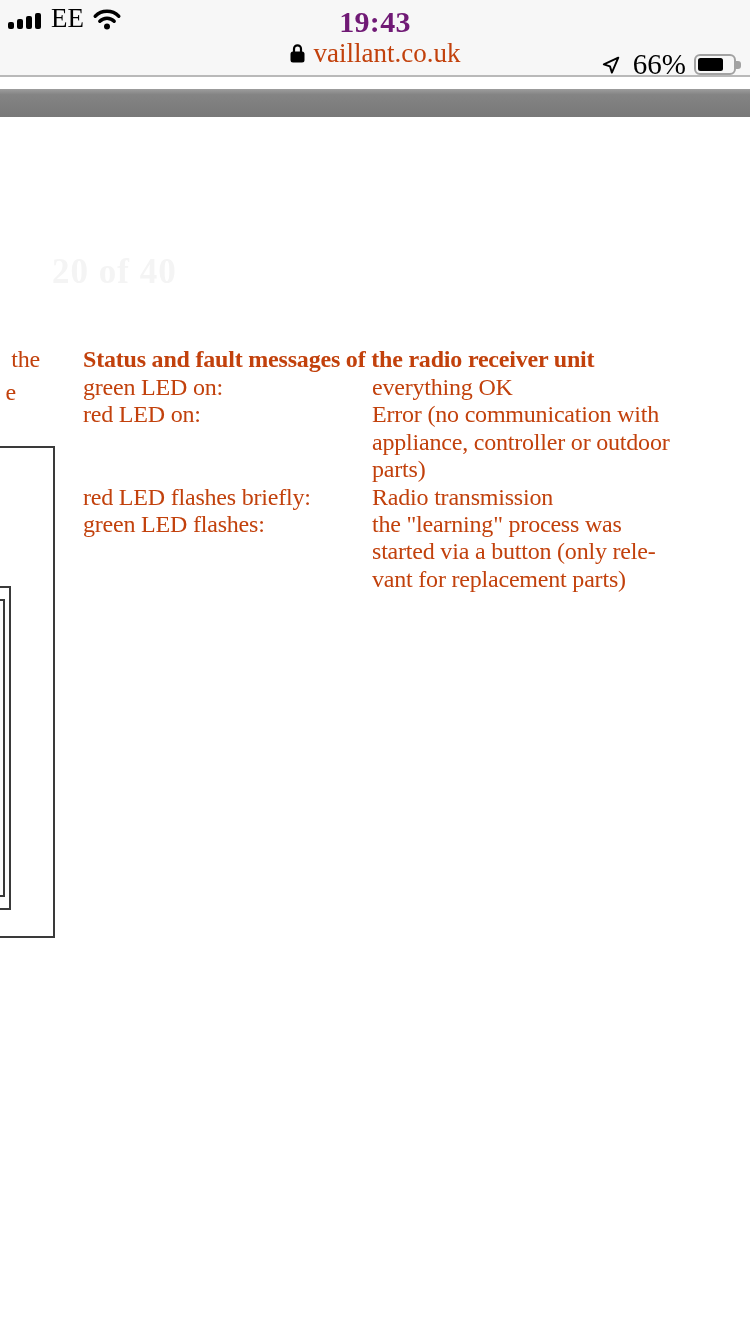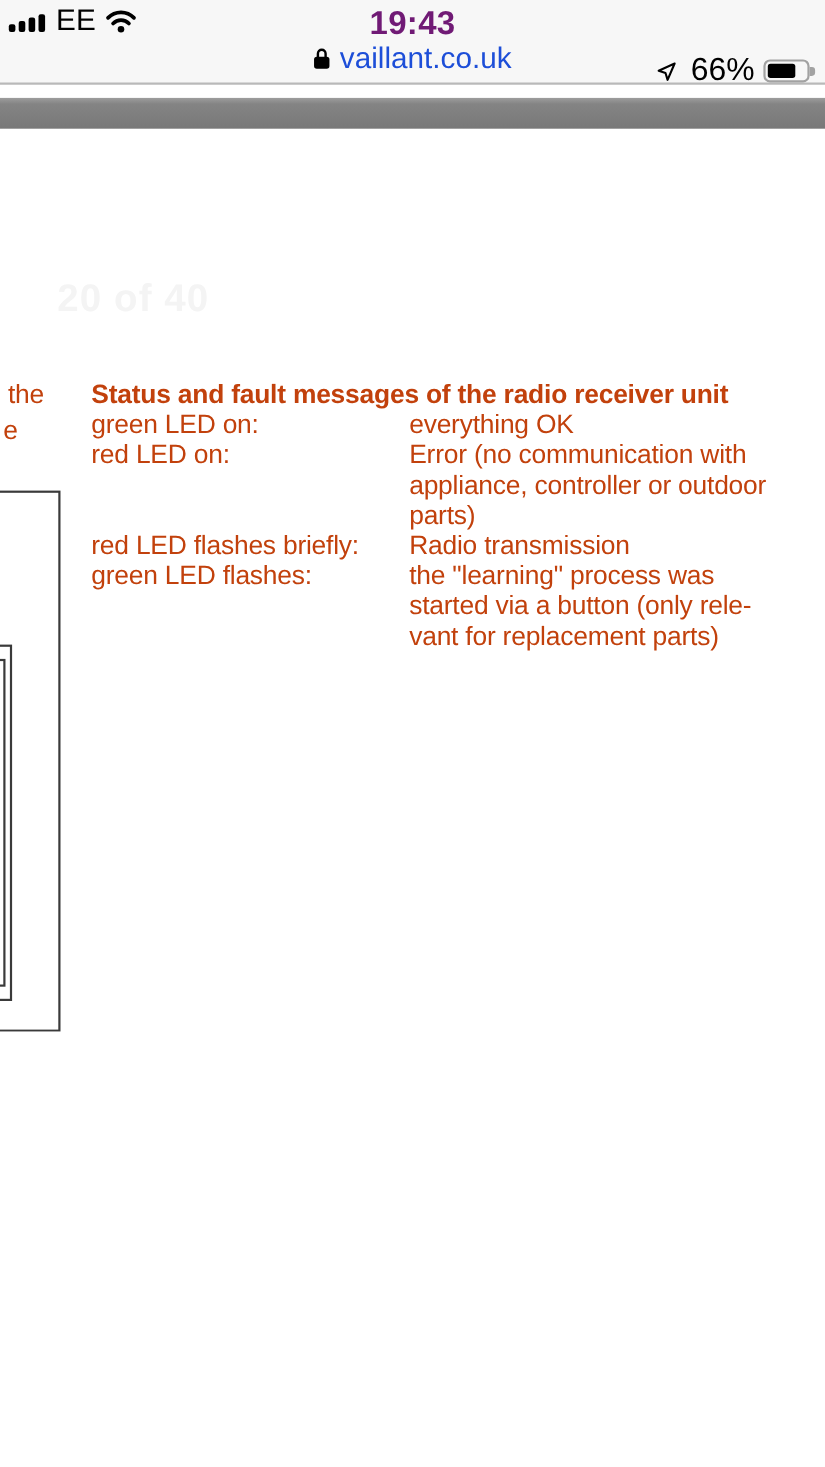--- a/index.html
+++ b/index.html
@@ -1,18 +1,18 @@
 <!DOCTYPE html>
 <html><head>
 <meta charset="utf-8">
 <style>
   html,body{margin:0;padding:0;background:#fff;}
   .screen{
     position:relative;width:750px;height:938px;overflow:hidden;
-    background:#ffffff;font-family:Liberation Sans, sans-serif;
+    background:#ffffff;font-family:Liberation Serif, serif;
     -webkit-font-smoothing:antialiased;
   }
   
   .statusbar{
     position:absolute;left:0;top:0;width:750px;height:77px;
     background:#f7f7f7;border-bottom:2px solid #b9b9b9;box-sizing:border-box;
   }
   .time{
     position:absolute;left:0;top:5px;width:750px;text-align:center;
     font-size:30px;font-weight:600;color:#701a75;letter-spacing:.3px;
@@ -24,21 +24,21 @@
   .wifi{margin-bottom:0;}
   .right-cluster{position:absolute;right:14px;top:8px;display:flex;align-items:center;margin-top:40px;}
   .battpct{font-size:29px;color:#000;margin:0 8px 0 12px;}
   .battery{position:relative;width:42px;height:21px;border:2px solid #a2a2a2;border-radius:6px;box-sizing:border-box;}
   .battery .fill{position:absolute;left:2px;top:2px;width:25px;height:13px;background:#000;border-radius:2.5px;}
   .battery .nub{position:absolute;right:-7px;top:5px;width:5px;height:8px;background:#a2a2a2;border-radius:0 3px 3px 0;}
   .urlrow{
     position:absolute;left:0;top:40px;width:750px;height:26px;
     display:flex;align-items:center;justify-content:center;gap:9px;
   }
-  .urltext{font-size:27px;color:#1d4ed8;}
+  .urltext{font-size:27px;color:#c2410c;}
   
   .graybar{
     position:absolute;left:0;top:89px;width:750px;height:28px;
     background:linear-gradient(180deg,#9d9d9d 0%,#848484 20%,#787878 100%);
   }
   .pageindicator{
     position:absolute;left:52px;top:135px;
     font-size:35px;font-weight:700;color:#f4f4f4;letter-spacing:1px;
   }
   

